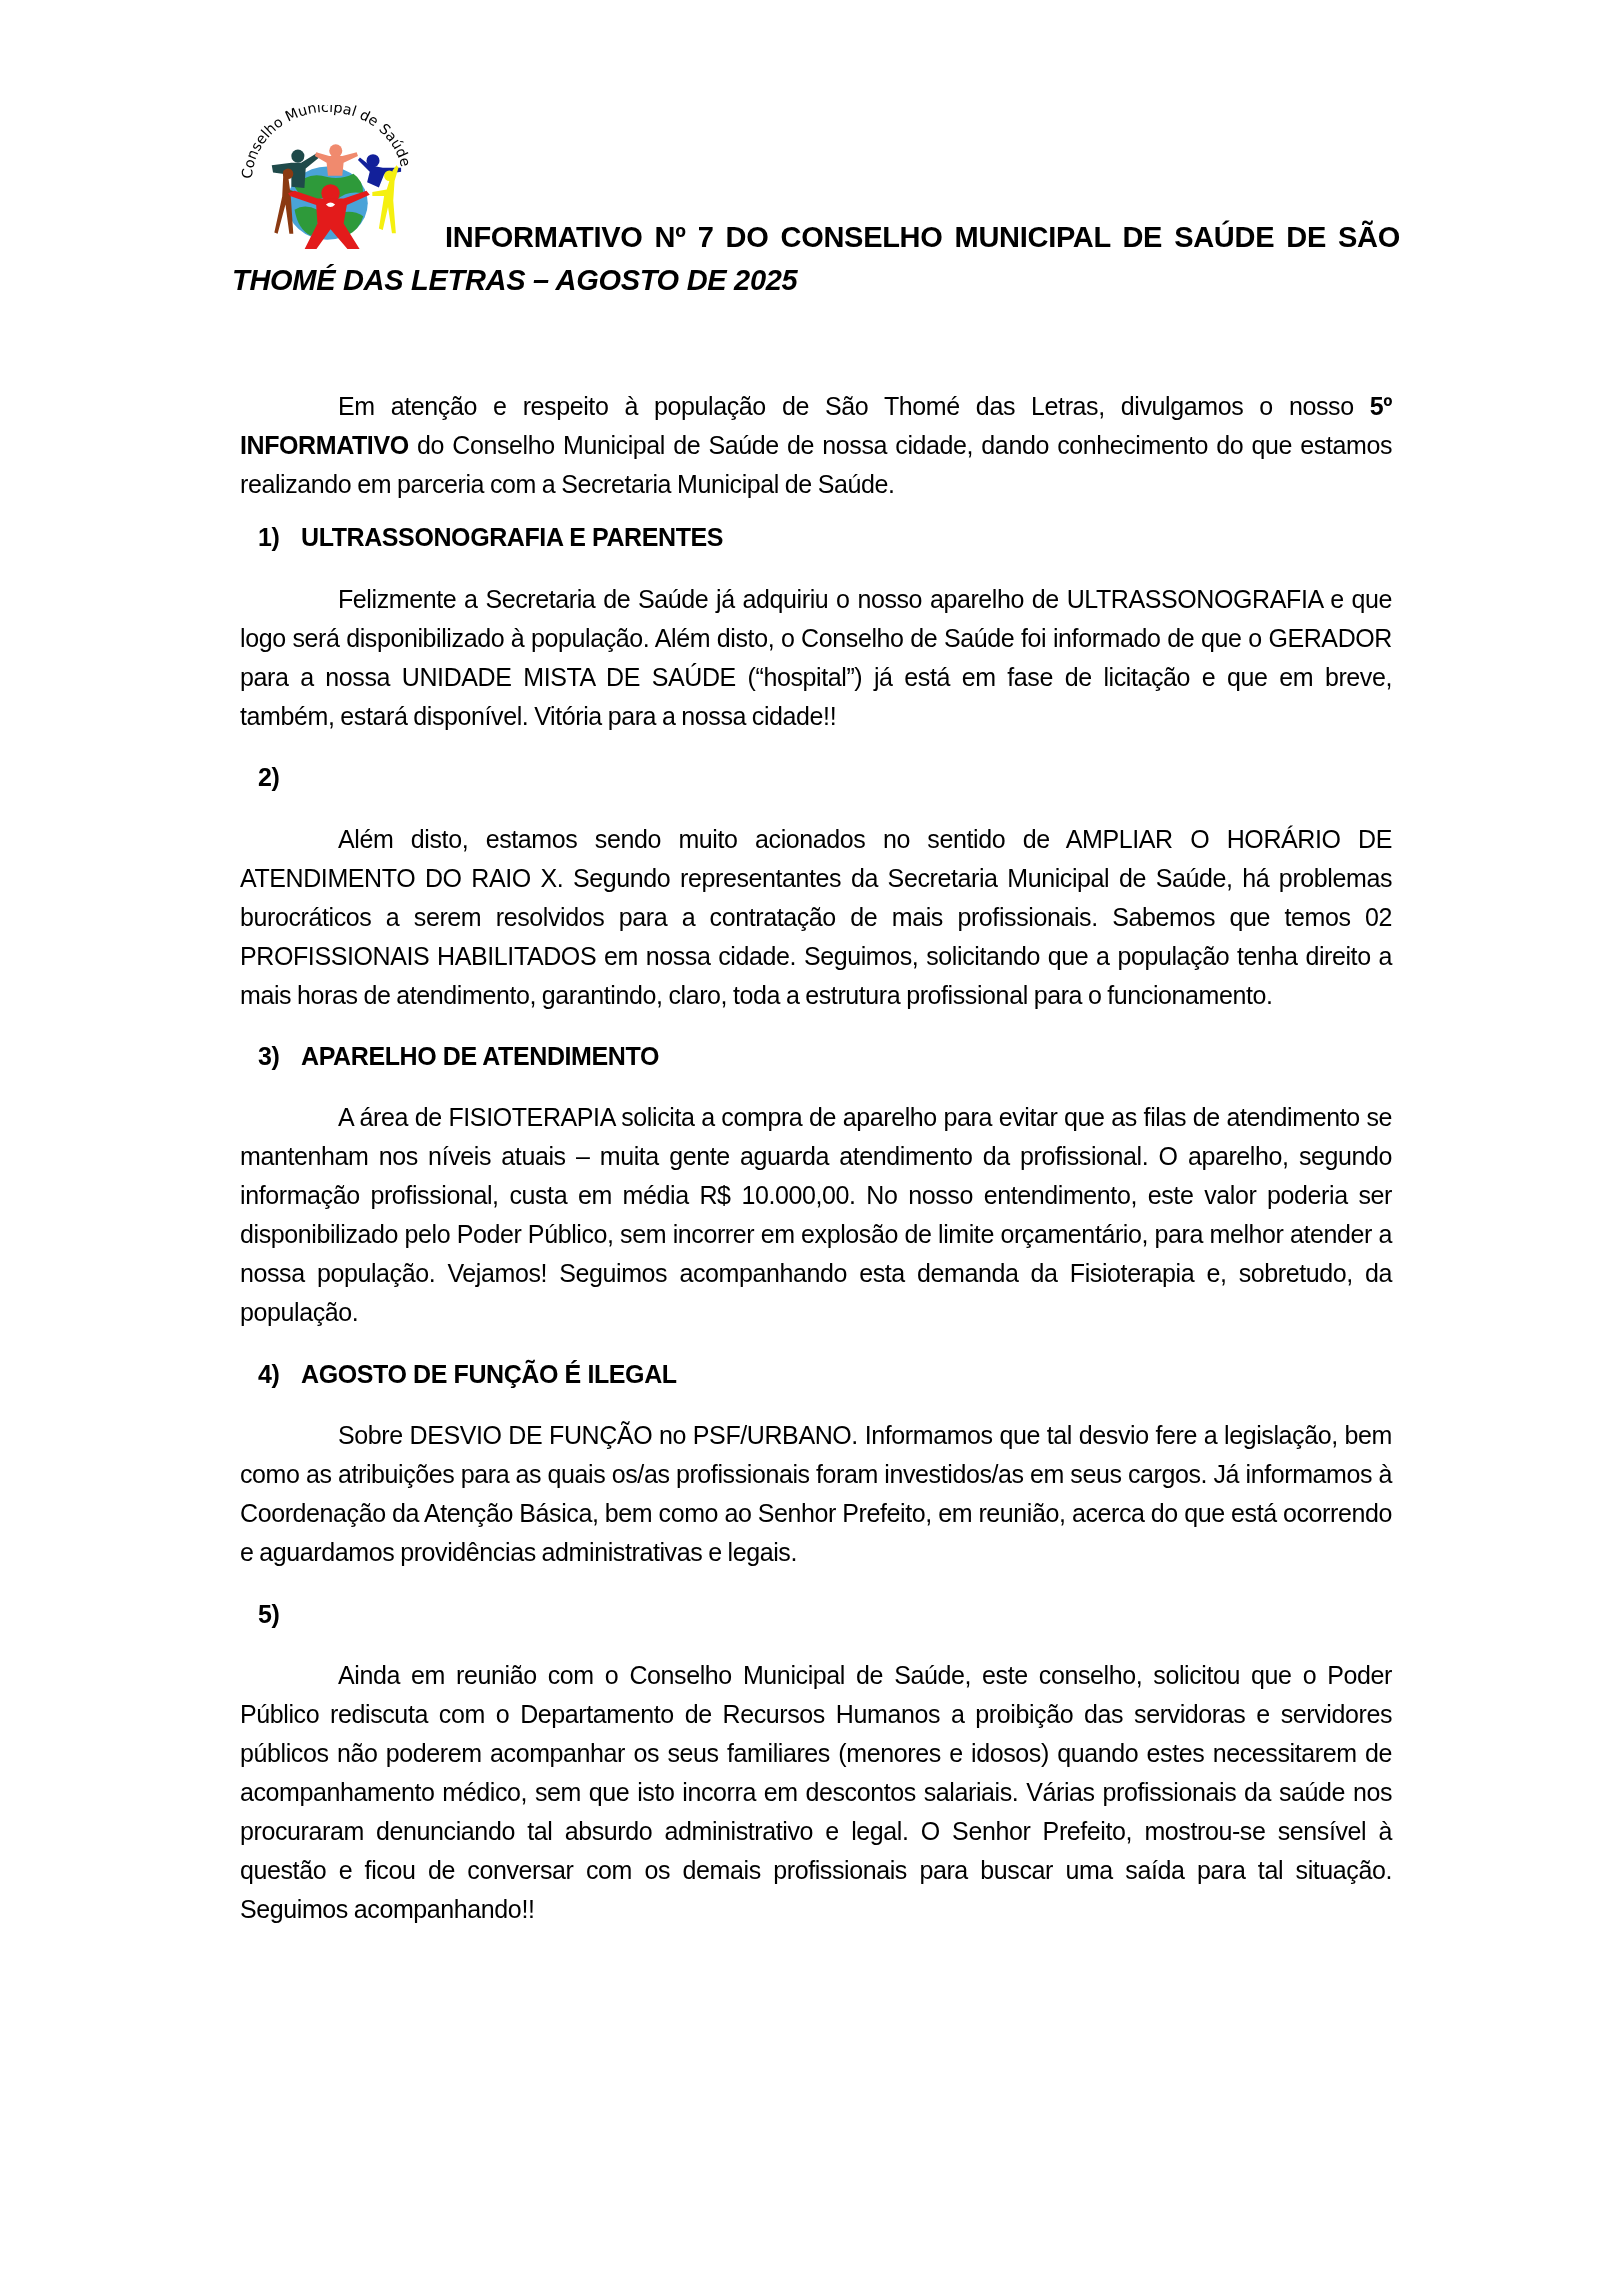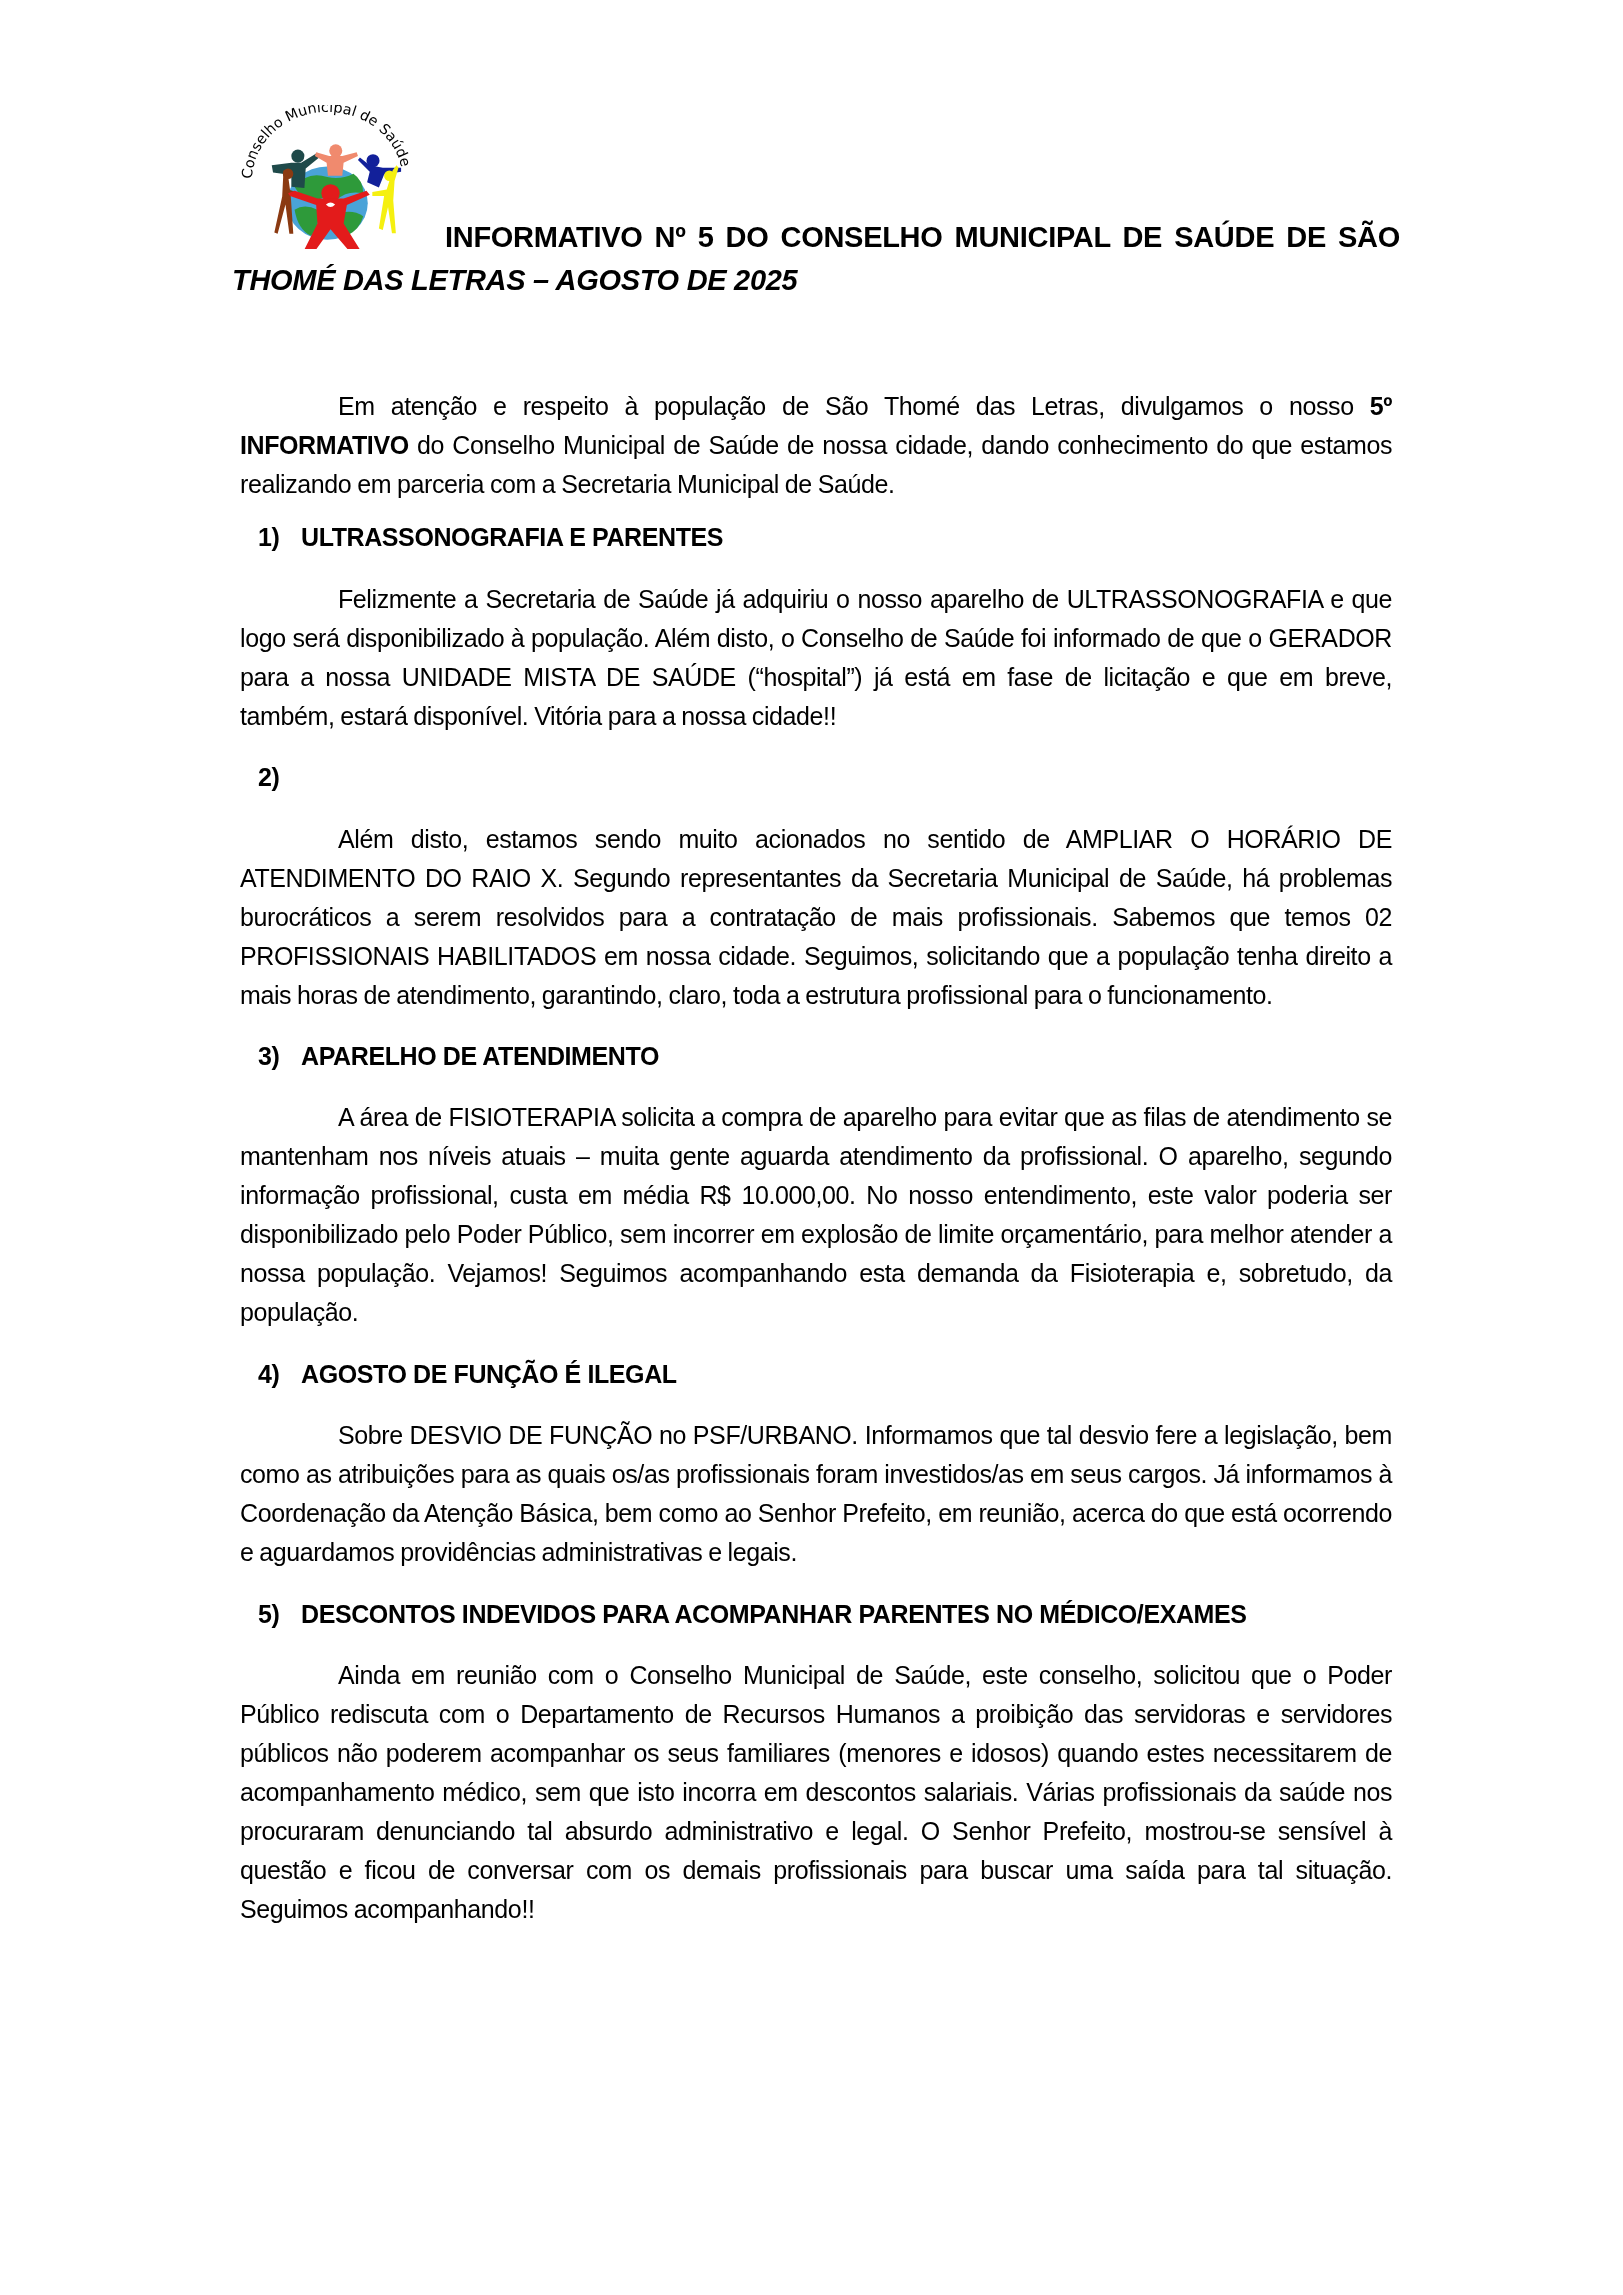--- a/index.html
+++ b/index.html
@@ -76,21 +76,21 @@
 
       <g fill="#e31b1b">
           <circle cx="160" cy="135" r="14"></circle>
           <path d="M95 135 l10 -4 l35 12 l40 0 l35 -12 l5 6 l-35 16 l-5 28 l25 40 l-15 4 l-30 -35 l-25 35 l-15 -4 l20 -40 l-2 -28 l-40 -14z"></path>
           <path d="M153 152 q7 -6 14 0 q-7 8 -14 0z" fill="#fff"></path>
         </g>
     </g>
   </svg>
 
   <div class="title">
-    <span class="l1">INFORMATIVO Nº 5 DO CONSELHO MUNICIPAL DE SAÚDE DE SÃO</span>
+    <span class="l1">INFORMATIVO Nº 7 DO CONSELHO MUNICIPAL DE SAÚDE DE SÃO</span>
     <span class="l2">THOMÉ DAS LETRAS – AGOSTO DE 2025</span>
   </div>
 
   <div class="content">
     <p class="para intro"><span>Em atenção e respeito à população de São Thomé das Letras, divulgamos o nosso </span><b class="inline">5º INFORMATIVO</b><span> do Conselho Municipal de Saúde de nossa cidade, dando conhecimento do que estamos realizando em parceria com a Secretaria Municipal de Saúde.</span></p>
 
     <div class="sec-wrap">
       <h2 class="sec">
           <span class="num">1)</span>
           <span>ULTRASSONOGRAFIA E PARENTES</span>
@@ -125,20 +125,19 @@
           <span>AGOSTO DE FUNÇÃO É ILEGAL</span>
         </h2>
       <div class="gap-after-h"></div>
       <p class="para">Sobre DESVIO DE FUNÇÃO no PSF/URBANO. Informamos que tal desvio fere a legislação, bem como as atribuições para as quais os/as profissionais foram investidos/as em seus cargos. Já informamos à Coordenação da Atenção Básica, bem como ao Senhor Prefeito, em reunião, acerca do que está ocorrendo e aguardamos providências administrativas e legais.</p>
       <div class="gap-after-p"></div>
     </div>
 
     <div class="sec-wrap">
       <h2 class="sec">
           <span class="num">5)</span>
-          <span>DESCONTOS INDEVIDOS PARA ACOMPANHAR PARENTES NO MÉDICO/EXAMES</span>
         </h2>
       <div class="gap-after-h"></div>
       <p class="para">Ainda em reunião com o Conselho Municipal de Saúde, este conselho, solicitou que o Poder Público rediscuta com o Departamento de Recursos Humanos  a proibição das servidoras e servidores públicos não poderem acompanhar os seus familiares (menores e idosos) quando estes necessitarem de acompanhamento médico, sem que isto incorra em descontos salariais. Várias profissionais da saúde nos procuraram denunciando tal absurdo administrativo e legal. O Senhor Prefeito, mostrou-se sensível à questão e ficou de conversar com os demais profissionais para buscar uma saída para tal situação. Seguimos acompanhando!!</p>
     </div>
   </div>
 </div>
 
 
 </body></html>

